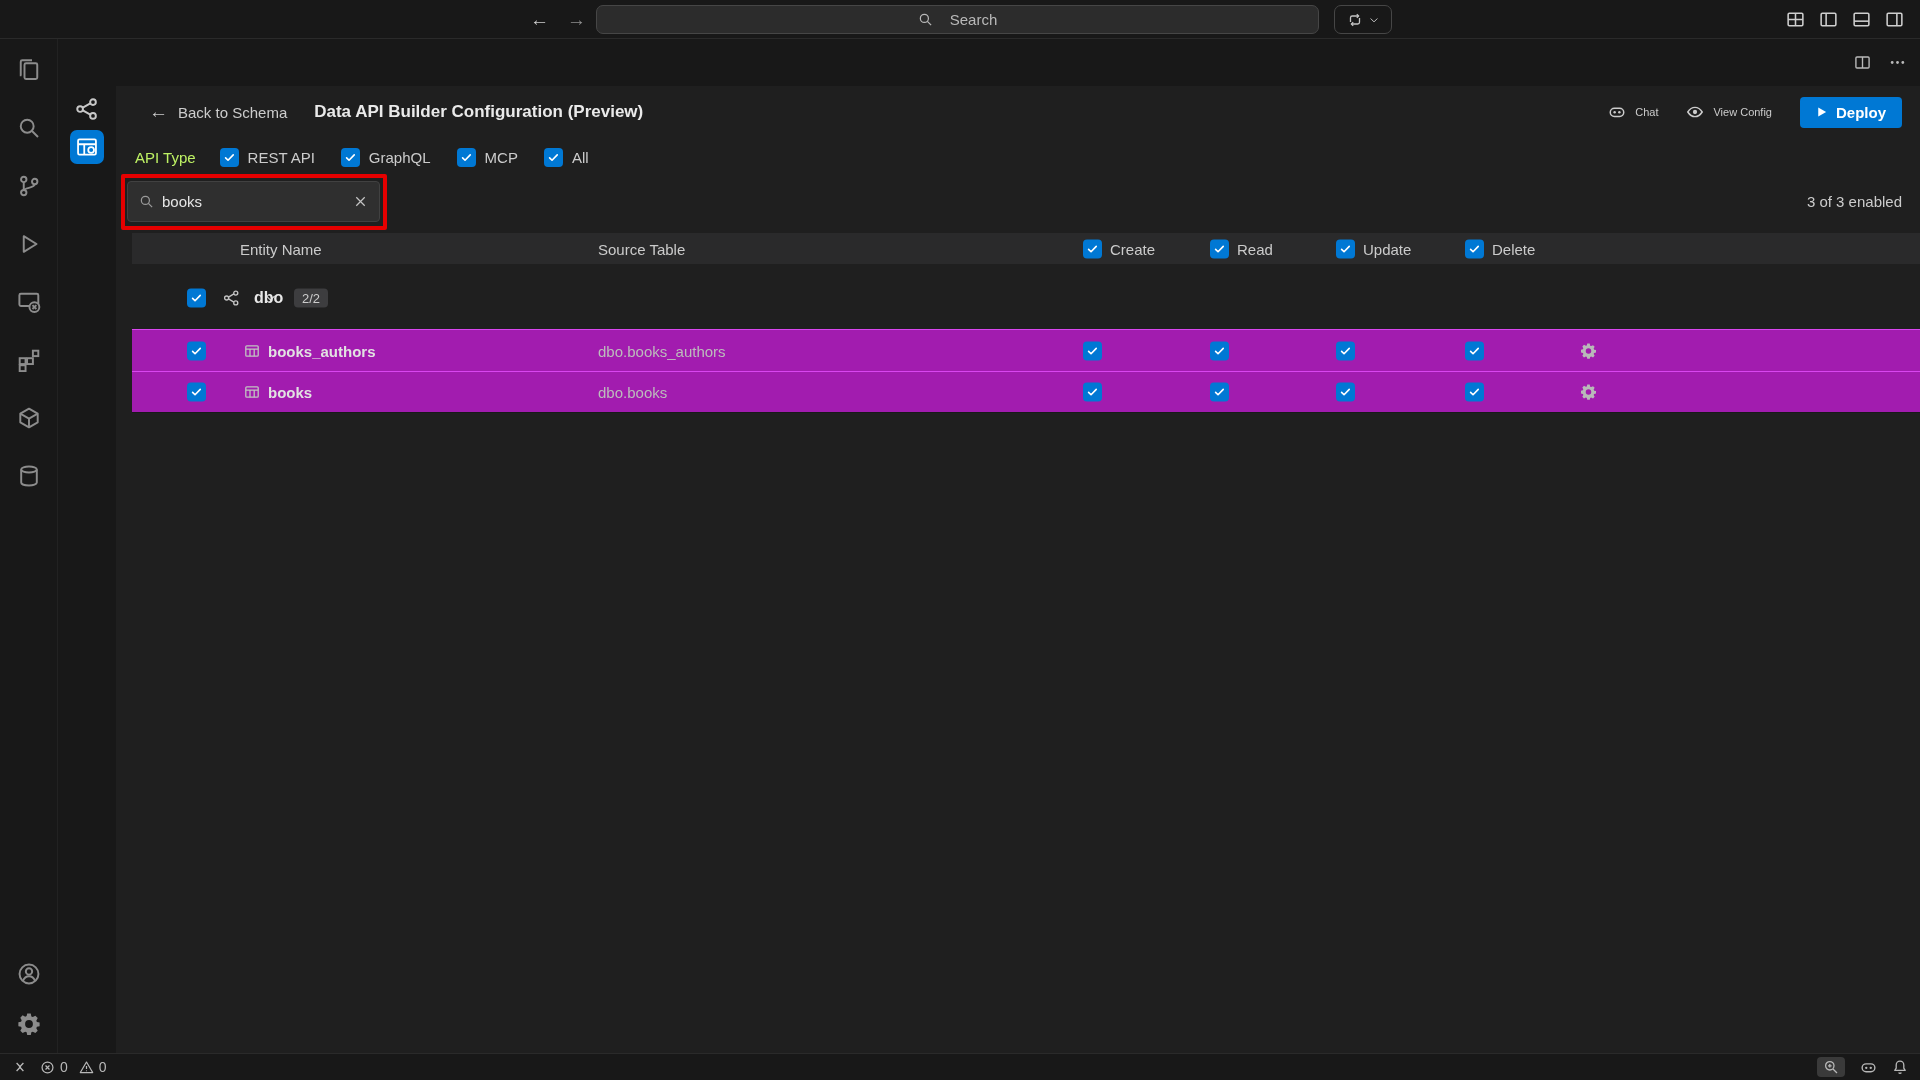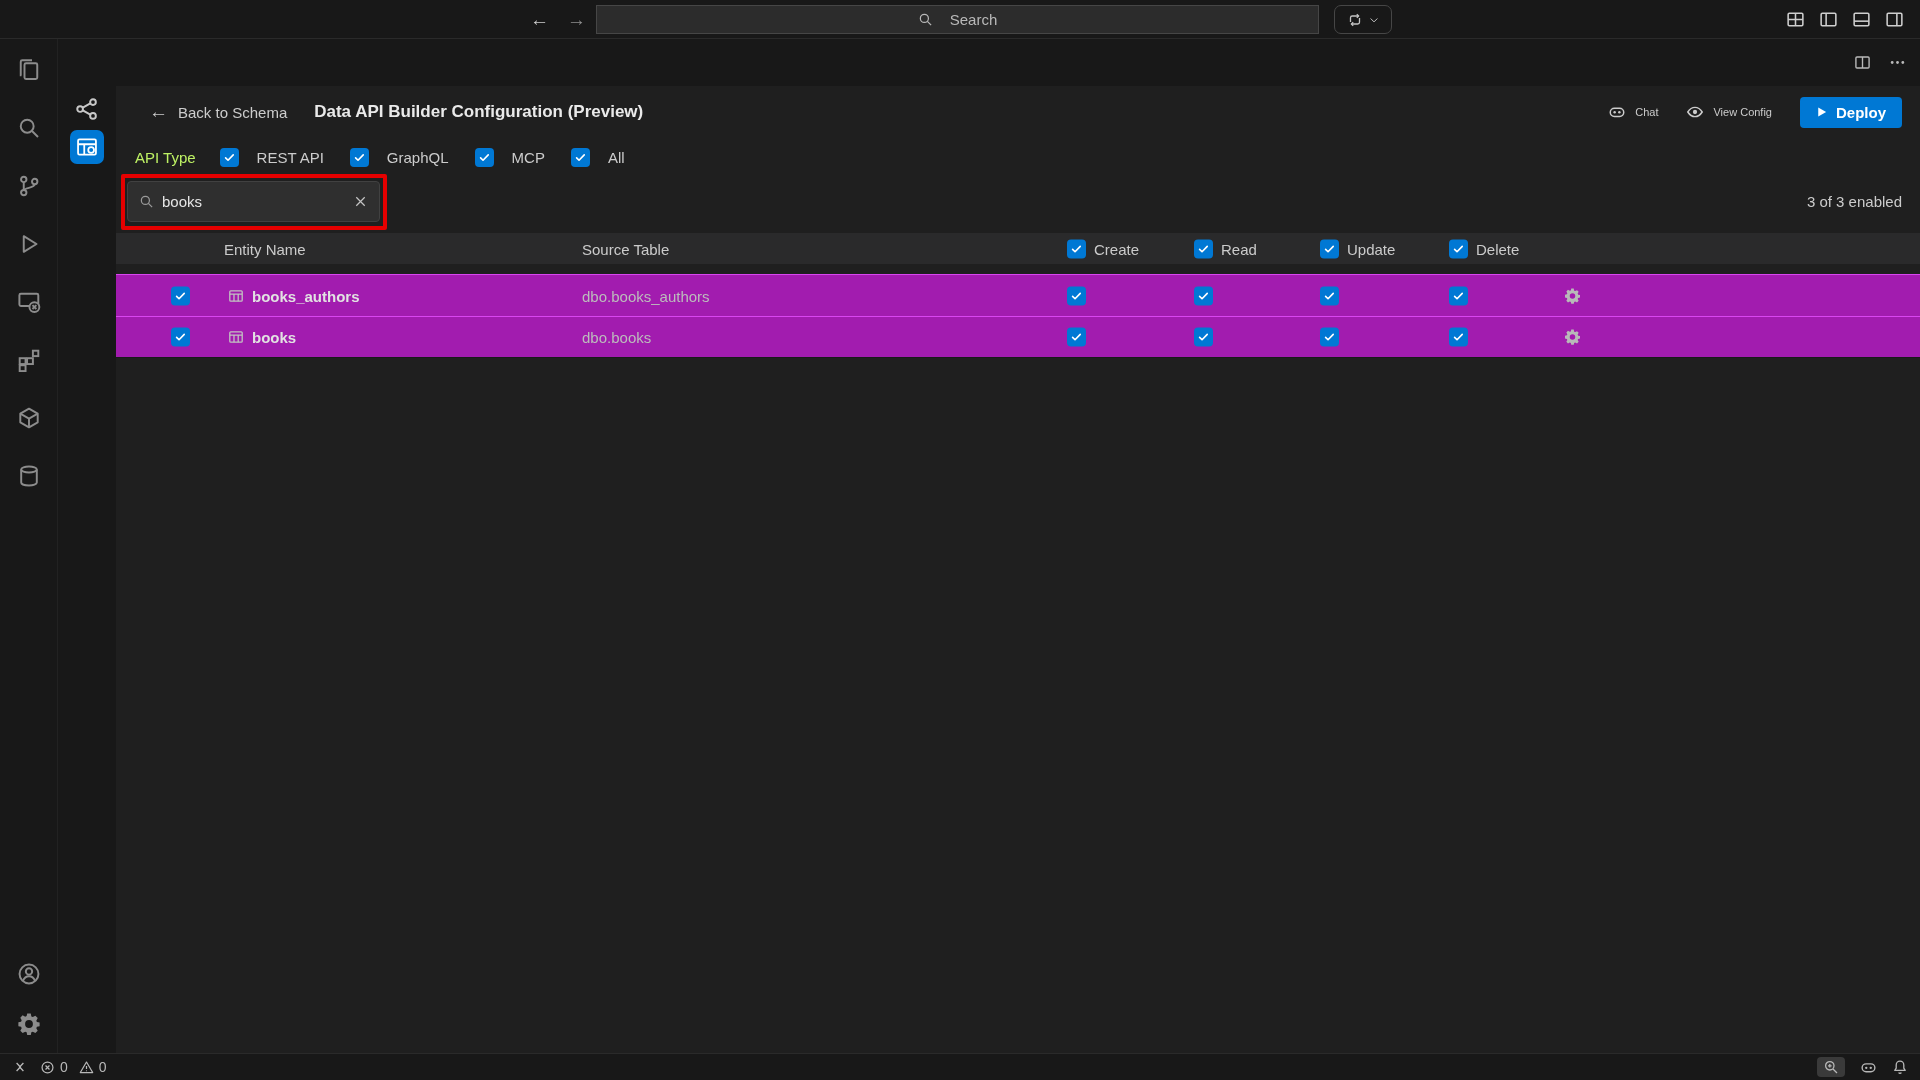--- a/index.html
+++ b/index.html
@@ -7,21 +7,21 @@
     font-family:"Liberation Sans","DejaVu Sans",sans-serif; color:#cccccc; font-size:15px; }
   svg { display:block; }
   .ic { stroke:currentColor; fill:none; stroke-width:1.3; }
 
   
   .titlebar { position:absolute; left:0; top:0; width:1920px; height:39px; background:#181818; border-bottom:1px solid #2a2a2a; }
   .nav-arrows { position:absolute; left:530px; top:0; height:39px; display:flex; align-items:center; gap:18px; font-size:19px; }
   .nav-back { color:#cfcfcf; }
   .nav-fwd { color:#8f8f8f; }
   .command-center { position:absolute; left:596px; top:5px; width:723px; height:29px; background:#2c2c2c;
-    border:1px solid #464646; border-radius:0; display:flex; align-items:center; justify-content:center; gap:17px; color:#b9b9b9; }
+    border:1px solid #464646; border-radius:7px; display:flex; align-items:center; justify-content:center; gap:17px; color:#b9b9b9; }
   .loop-ctl { position:absolute; left:1334px; top:5px; width:58px; height:29px; border:1px solid #464646; border-radius:7px;
     display:flex; align-items:center; justify-content:center; gap:5px; color:#c3c3c3; }
   .tb-right { position:absolute; right:16px; top:0; height:39px; display:flex; align-items:center; gap:14px; color:#cfcfcf; }
 
   
   .tabbar { position:absolute; left:58px; top:39px; right:0; height:47px; background:#181818; }
   .tab { position:absolute; left:0; top:0; height:47px; width:420px; background:#1f1f1f; display:flex; align-items:center;
     padding:0 14px 0 16px; gap:10px; }
   .tab-label { color:#e4e4e4; font-size:15px; white-space:nowrap; }
   .tab-close { color:#bdbdbd; margin-left:auto; }
@@ -46,35 +46,35 @@
   .back-link { display:flex; align-items:center; gap:10px; color:#cccccc; font-size:15px; cursor:default; }
   .back-arrow { font-size:19px; color:#cccccc; }
   .panel-title { margin-left:27px; font-size:17px; font-weight:600; color:#eaeaea; }
   .header-actions { margin-left:auto; display:flex; align-items:center; gap:28px; }
   .hd-btn { display:flex; align-items:center; gap:9px; color:#cccccc; font-size:11px; }
   .deploy-btn { display:flex; align-items:center; gap:8px; background:#0078d4; color:#ffffff; height:31px; padding:0 16px;
     border-radius:4px; font-size:15px; font-weight:700; border:none; }
 
   .filter-row { position:absolute; left:19px; top:52px; height:38px; display:flex; align-items:center; }
   .filter-label { font-size:15px; color:#bef264; margin-right:24px; }
-  .filter-opt { display:flex; align-items:center; gap:18px; margin-right:26px; }
+  .filter-opt { display:flex; align-items:center; gap:9px; margin-right:26px; }
 
   .cb { width:19px; height:19px; background:#0078d4; border-radius:4px; display:flex; align-items:center; justify-content:center; flex:0 0 auto; }
   .cb svg { width:13px; height:13px; }
 
   .searchbox { position:absolute; left:11px; top:95px; width:253px; height:41px; background:#2f2f2f; border:1px solid #414141;
     border-radius:4px; display:flex; align-items:center; padding:0 11px; gap:8px; color:#9a9a9a; }
   .searchbox input { flex:1; min-width:0; background:transparent; border:none; outline:none; color:#e6e6e6; font-size:15px;
     font-family:"Liberation Sans","DejaVu Sans",sans-serif; }
   .search-clear { color:#c4c4c4; }
   .red-annotation { position:absolute; left:5px; top:88px; width:266px; height:56px; border:4px solid #e60000; border-radius:2px; z-index:5; }
   .summary { position:absolute; right:18px; top:107px; font-size:15px; color:#cccccc; }
 
   
-  .grid { position:absolute; left:0; right:0; top:147px; }
+  .grid { position:absolute; left:16px; right:0; top:147px; }
   .grid-header { position:relative; height:31px; background:#2a2a2b; color:#cbcbcb; }
   .cell { position:absolute; top:50%; transform:translateY(-50%); white-space:nowrap; }
   .perm-group { display:flex; align-items:center; gap:8px; }
   .group-row { position:relative; height:42px; margin-top:13px; }
   .rows { margin-top:10px; }
   .entity-row { position:relative; height:42px; background:#a21caf; border-top:1px solid #d946ef; }
   .entity-row:last-child { border-bottom:1px solid #19191a; }
   .group-name { font-size:16px; font-weight:700; color:#e8e8e8; }
   .badge { background:#3d3d3f; color:#cccccc; font-size:13px; padding:2px 8px; border-radius:4px; }
   .entity-name { font-size:15px; font-weight:600; color:#e2e2e2; }
@@ -354,20 +354,42 @@
       <div class="cell perm-group" style="left:1333px">
         <span class="cb">
             <svg viewBox="0 0 16 16">
               <path d="M3.2 8.4l3 3 6.4-6.6" fill="none" stroke="#fff" stroke-width="2" stroke-linecap="round" stroke-linejoin="round"></path>
             </svg>
           </span>
         <span>Delete</span>
       </div>
     </div>
 
+    <div class="group-row">
+      <span class="cell chev" style="left:131px">
+        <svg class="ic" width="15" height="15" viewBox="0 0 16 16">
+            <path d="M3.5 5.8L8 10.3l4.5-4.5"></path>
+          </svg>
+      </span>
+      <span class="cell cb" style="left:55px">
+          <svg viewBox="0 0 16 16">
+            <path d="M3.2 8.4l3 3 6.4-6.6" fill="none" stroke="#fff" stroke-width="2" stroke-linecap="round" stroke-linejoin="round"></path>
+          </svg>
+        </span>
+      <span class="cell tree-icon" style="left:91px">
+        <svg class="ic" width="17" height="17" viewBox="0 0 16 16">
+            <circle cx="3.4" cy="8" r="1.9"></circle>
+            <circle cx="12" cy="3.4" r="1.9"></circle>
+            <circle cx="12" cy="12.6" r="1.9"></circle>
+            <path d="M5.2 7.1l5-2.9M5.2 8.9l5 2.9"></path>
+          </svg>
+      </span>
+      <span class="cell group-name" style="left:122px">dbo</span>
+      <span class="cell badge" style="left:162px">2/2</span>
+    </div>
 
     <div class="rows">
       <div class="entity-row">
         <span class="cell cb" style="left:55px">
             <svg viewBox="0 0 16 16">
               <path d="M3.2 8.4l3 3 6.4-6.6" fill="none" stroke="#fff" stroke-width="2" stroke-linecap="round" stroke-linejoin="round"></path>
             </svg>
           </span>
         <span class="cell tree-icon" style="left:112px">
           <svg class="ic" width="16" height="16" viewBox="0 0 16 16">

